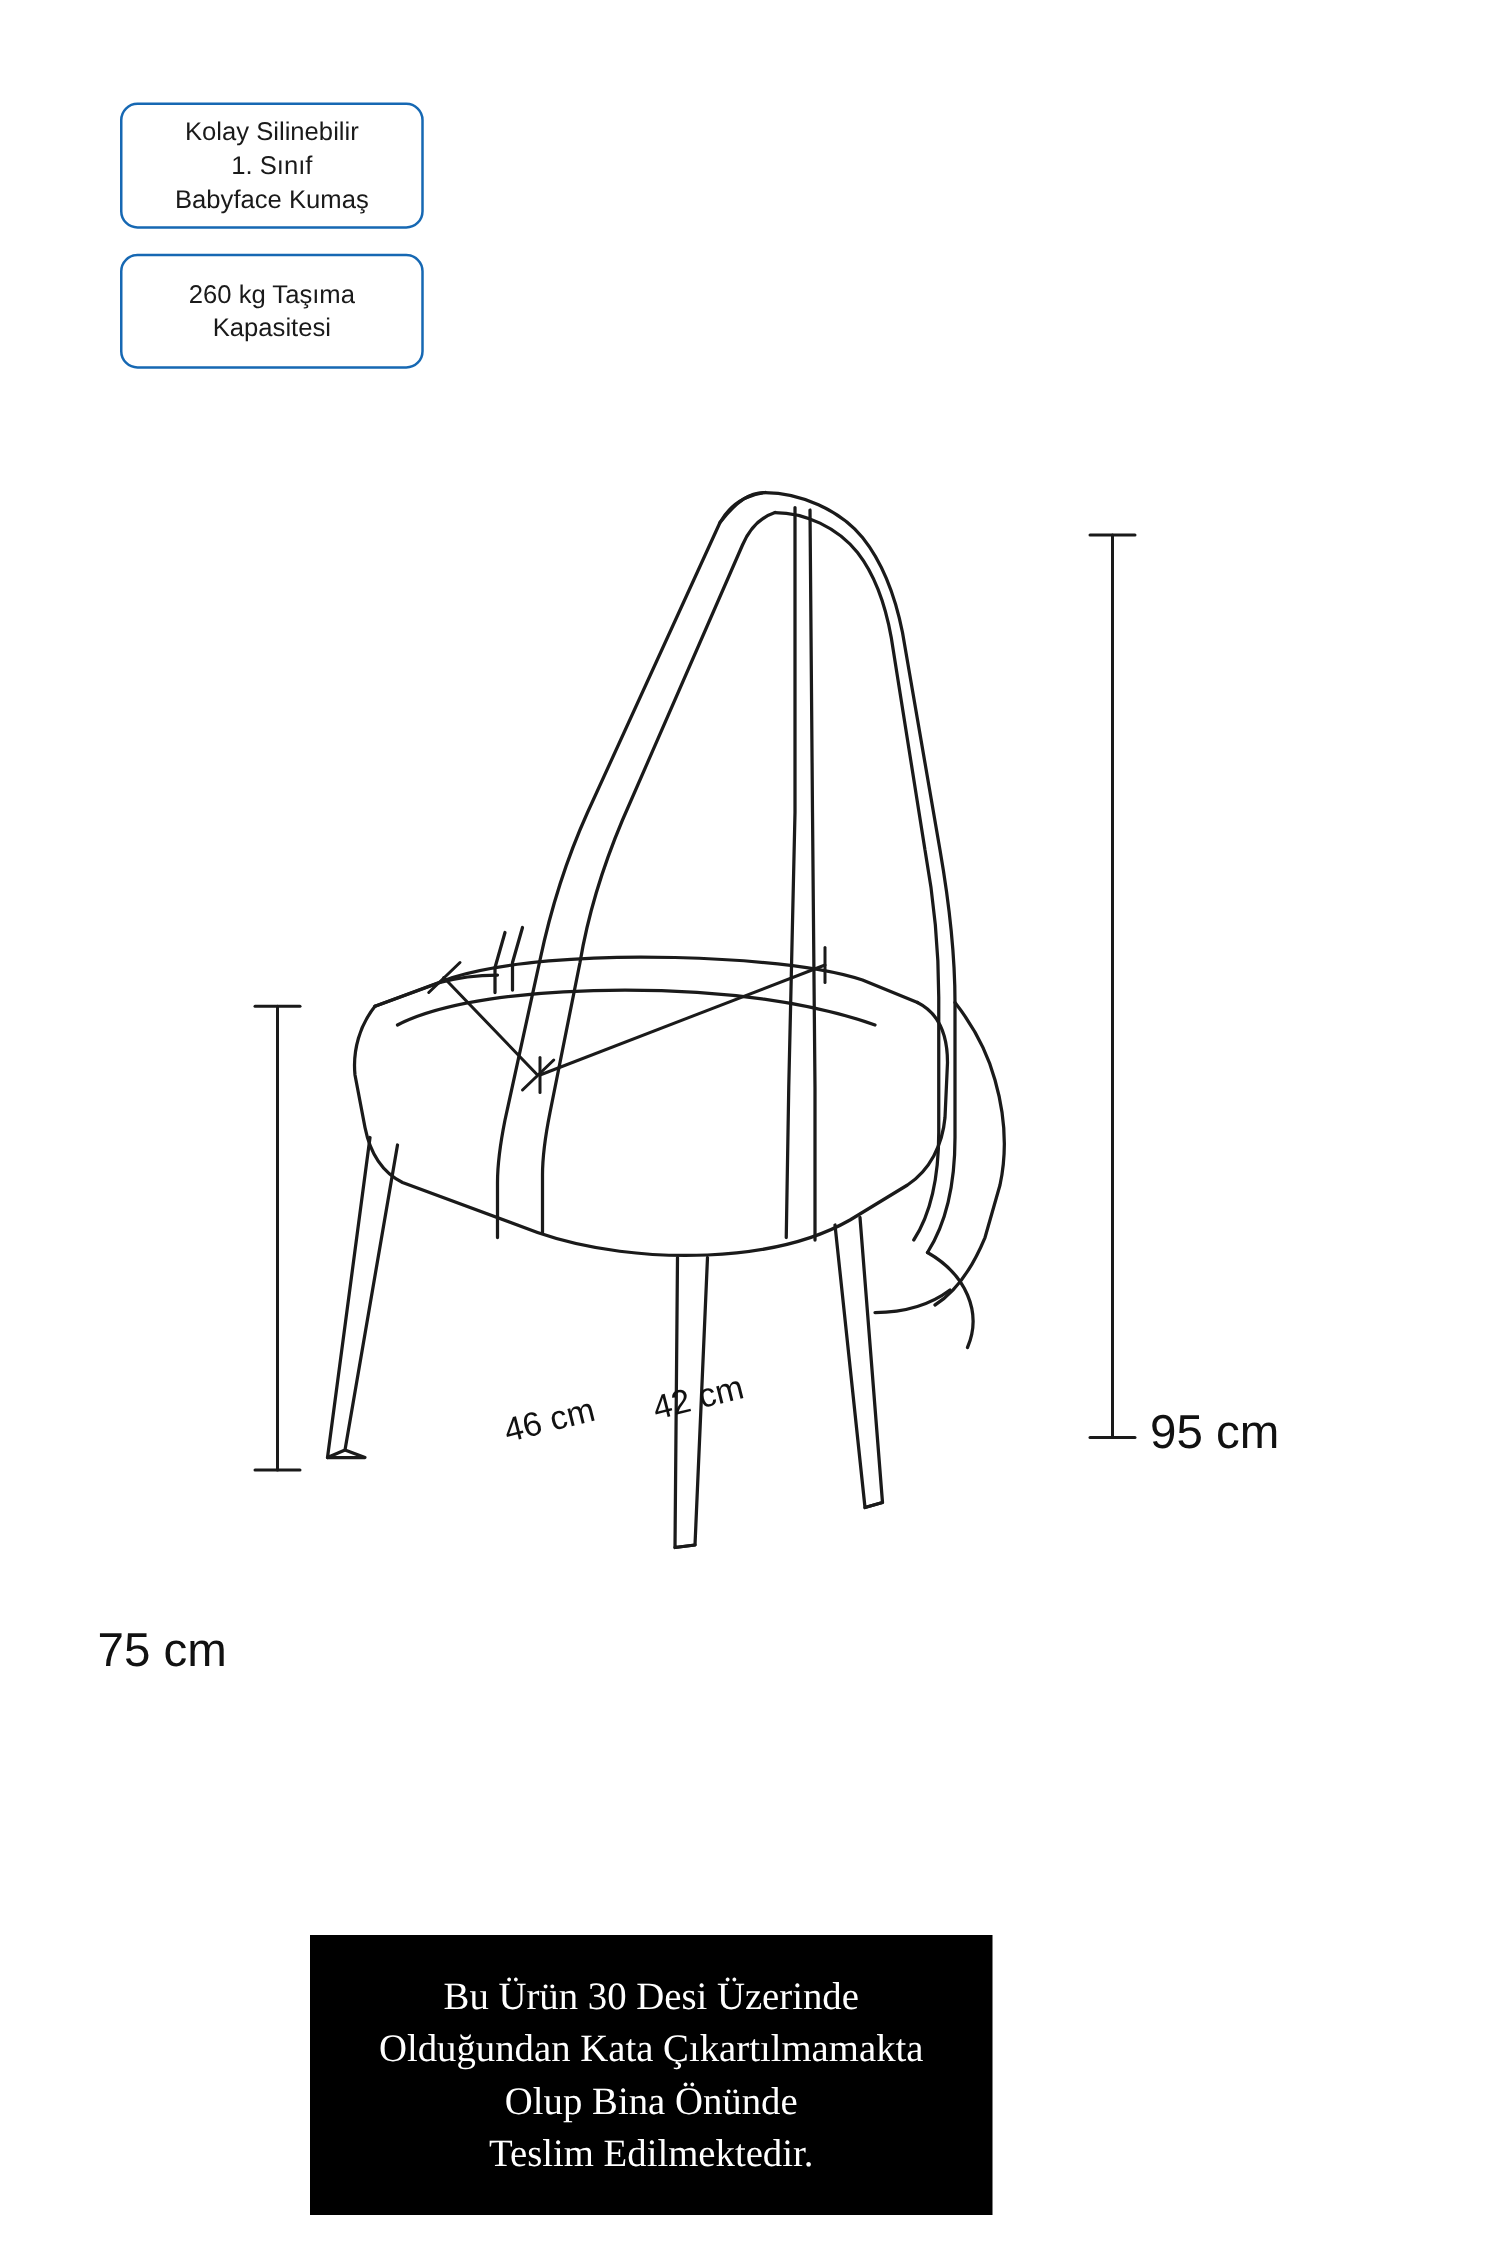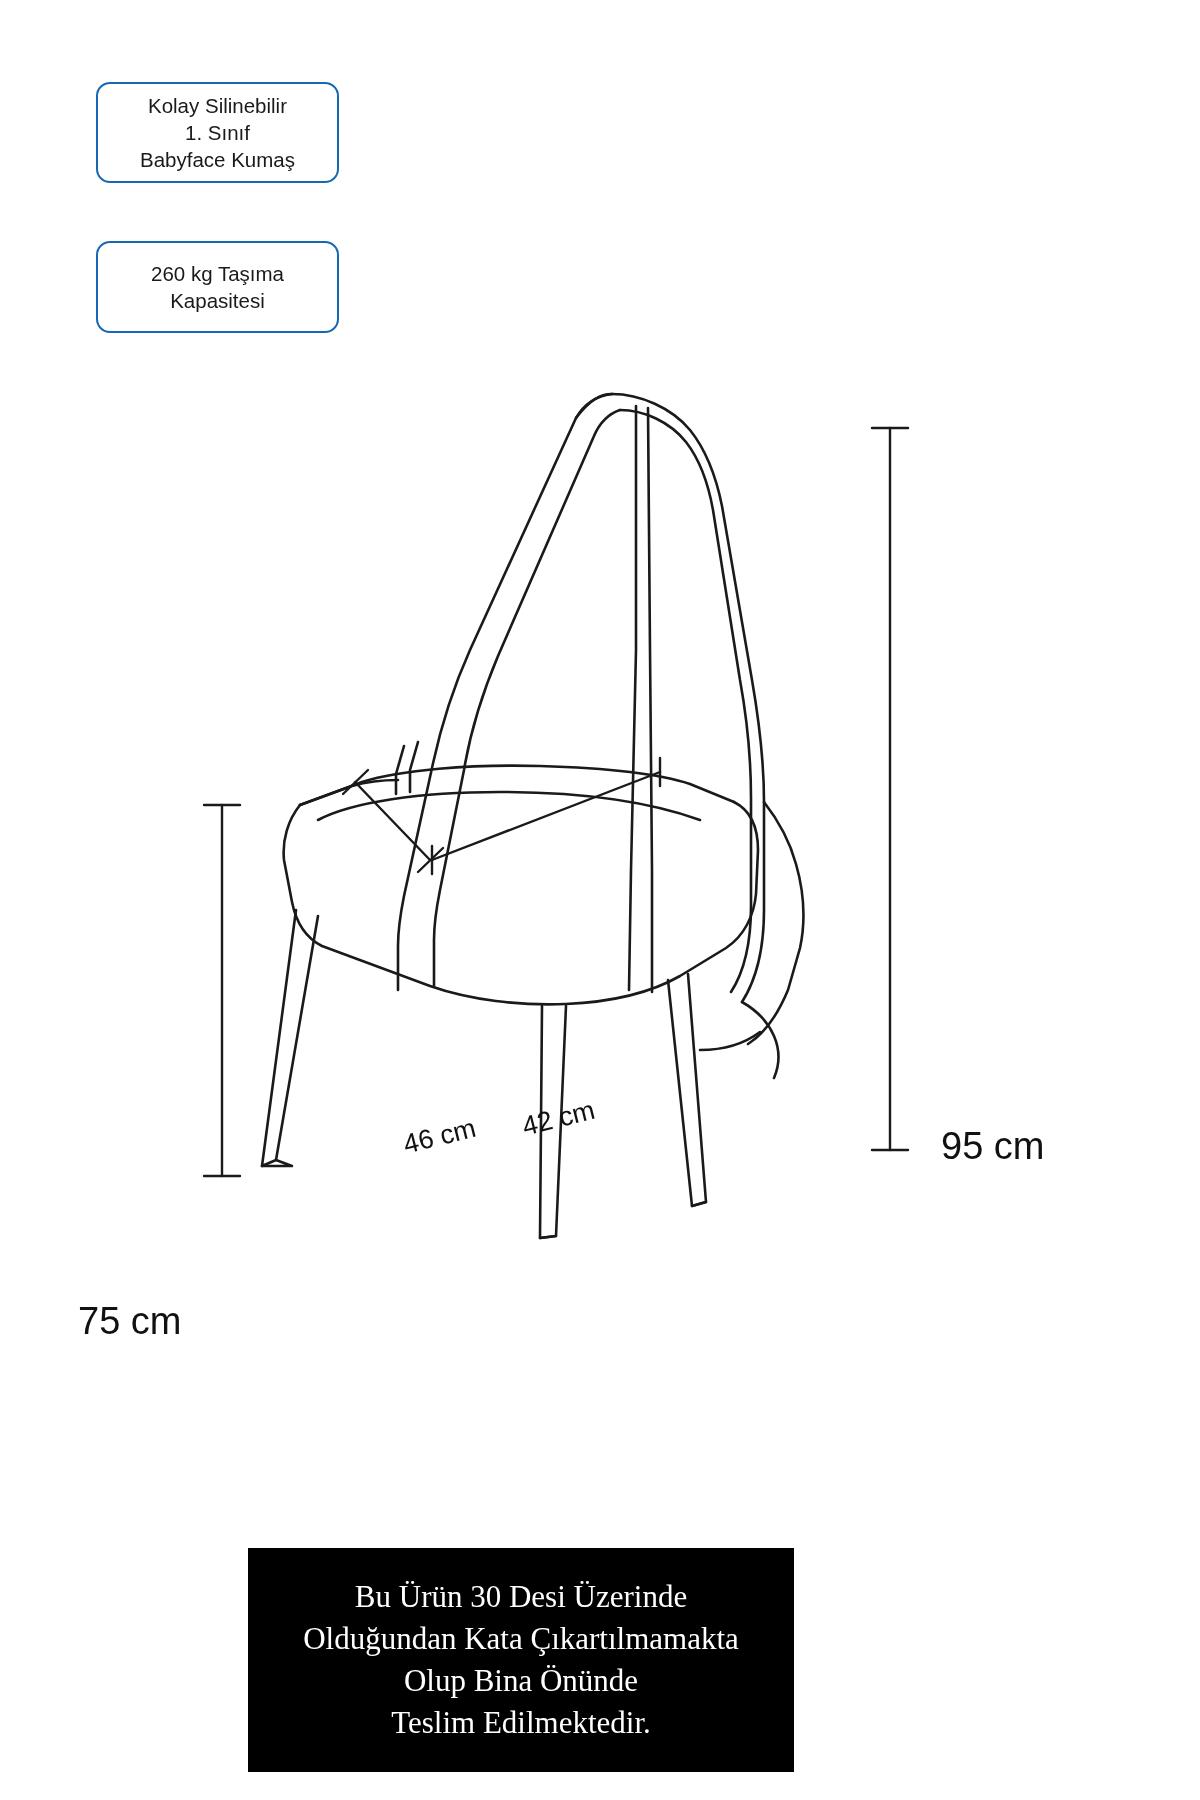--- a/index.html
+++ b/index.html
@@ -19,21 +19,21 @@
   
   .badges {
     position: absolute;
     left: 96px;
     top: 82px;
     width: 600px;
   }
   .badge-row {
     display: flex;
     gap: 34px;
-    margin-bottom: 58px;
+    margin-bottom: 20px;
   }
   .badge {
     box-sizing: border-box;
     width: 243px;
     min-height: 92px;
     border: 2.5px solid #1668b3;
     border-radius: 14px;
     display: flex;
     align-items: center;
     justify-content: center;
@@ -64,21 +64,20 @@
   .dim-label {
     position: absolute;
     font-size: 38px;
     color: #111111;
     font-family: "Liberation Sans", sans-serif;
     white-space: nowrap;
   }
   #dim-height-label {
     left: 920px;
     top: 1125px;
-    margin-left: 21px;
   }
   #dim-seatheight-label {
     left: 78px;
     top: 1300px;
   }
   .dim-label-small {
     position: absolute;
     font-size: 27px;
     color: #111111;
     white-space: nowrap;

